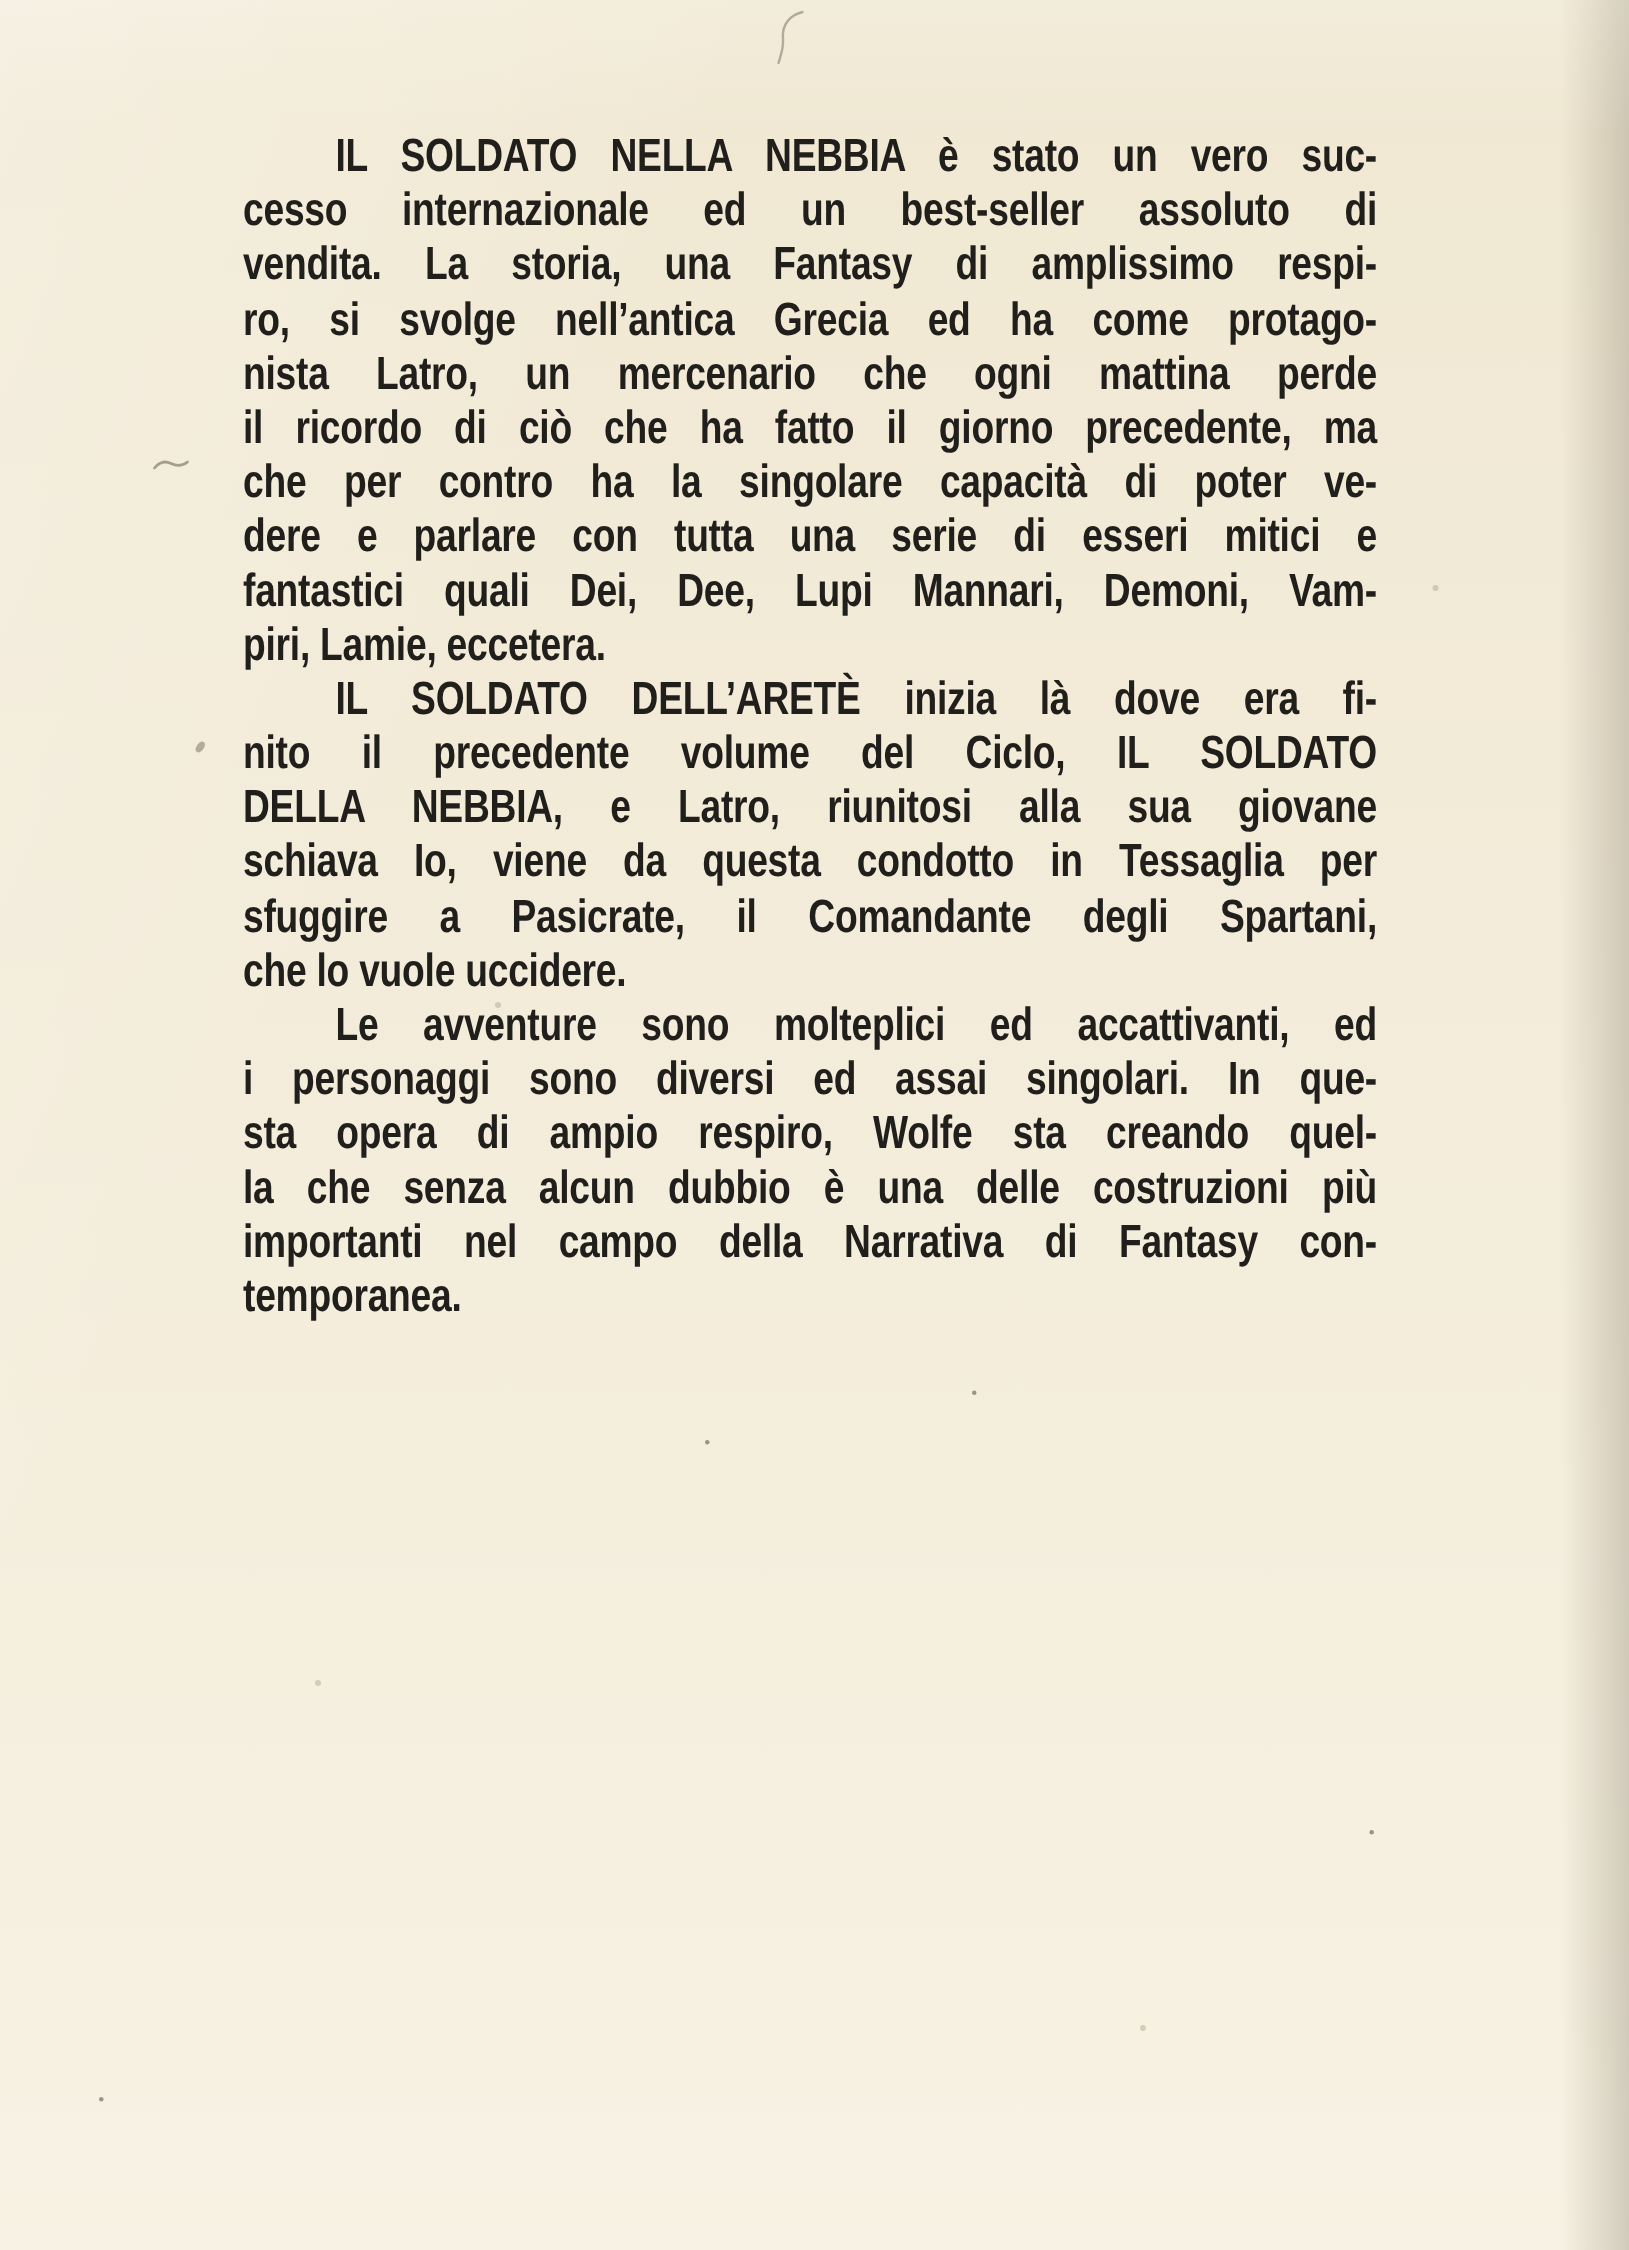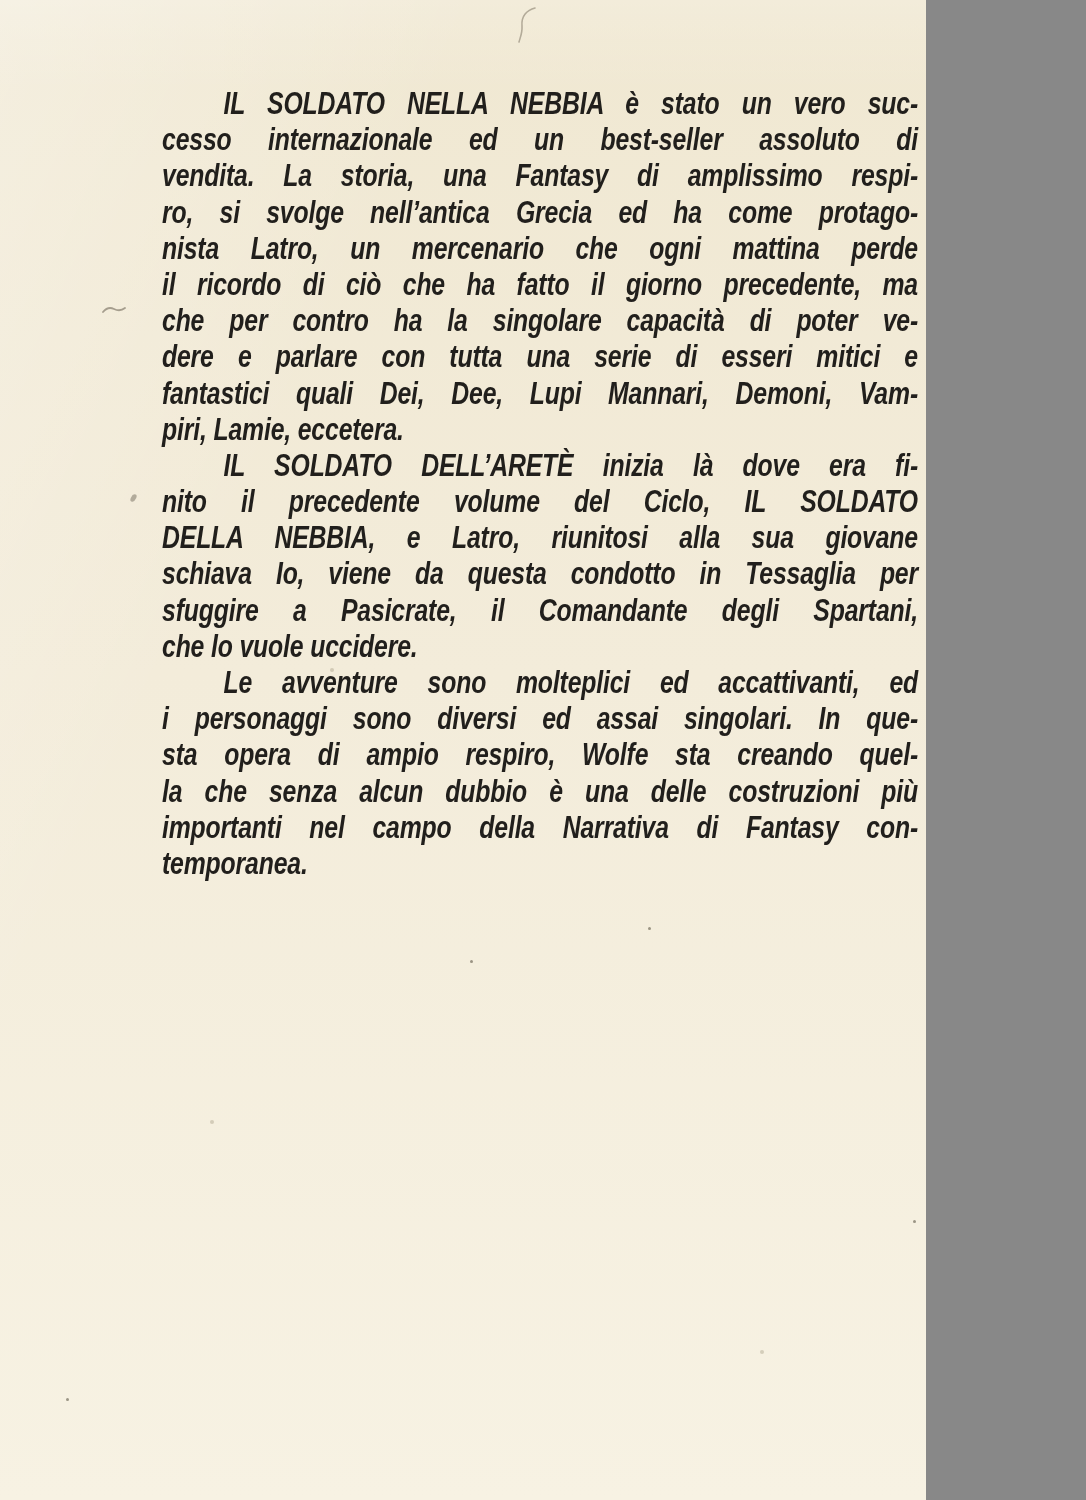--- a/index.html
+++ b/index.html
@@ -2,28 +2,27 @@
 <html style="--paper: #f3ecda; --paper-top: #f0e8d2; --paper-bottom: #f7f2e3; --ink: #211f1c;"><head>
 <meta charset="utf-8">
 <style>
   html, body {
     margin: 0;
     padding: 0;
     background: #888;
   }
   .page {
     position: relative;
-    width: 926px;
+    width: 1086px;
     height: 1500px;
     overflow: hidden;
     font-family: "Liberation Sans", "DejaVu Sans", sans-serif;
     background:
       linear-gradient(to right, rgba(110, 98, 80, 0) 1040px, rgba(110, 98, 80, 0.22) 1078px, rgba(140, 132, 118, 0.35) 1086px),
       linear-gradient(to bottom, var(--paper-top, #f0e8d2) 0%, var(--paper, #f3ecda) 45%, var(--paper-bottom, #f7f2e3) 100%);
-    font-style: italic;
   }
   
   .sheen {
     position: absolute;
     inset: 0;
     background:
       linear-gradient(115deg, rgba(255, 255, 255, 0.28) 0%, rgba(255, 255, 255, 0) 30%),
       linear-gradient(to bottom, rgba(255, 255, 255, 0.18) 0%, rgba(255, 255, 255, 0) 90px);
     pointer-events: none;
   }

